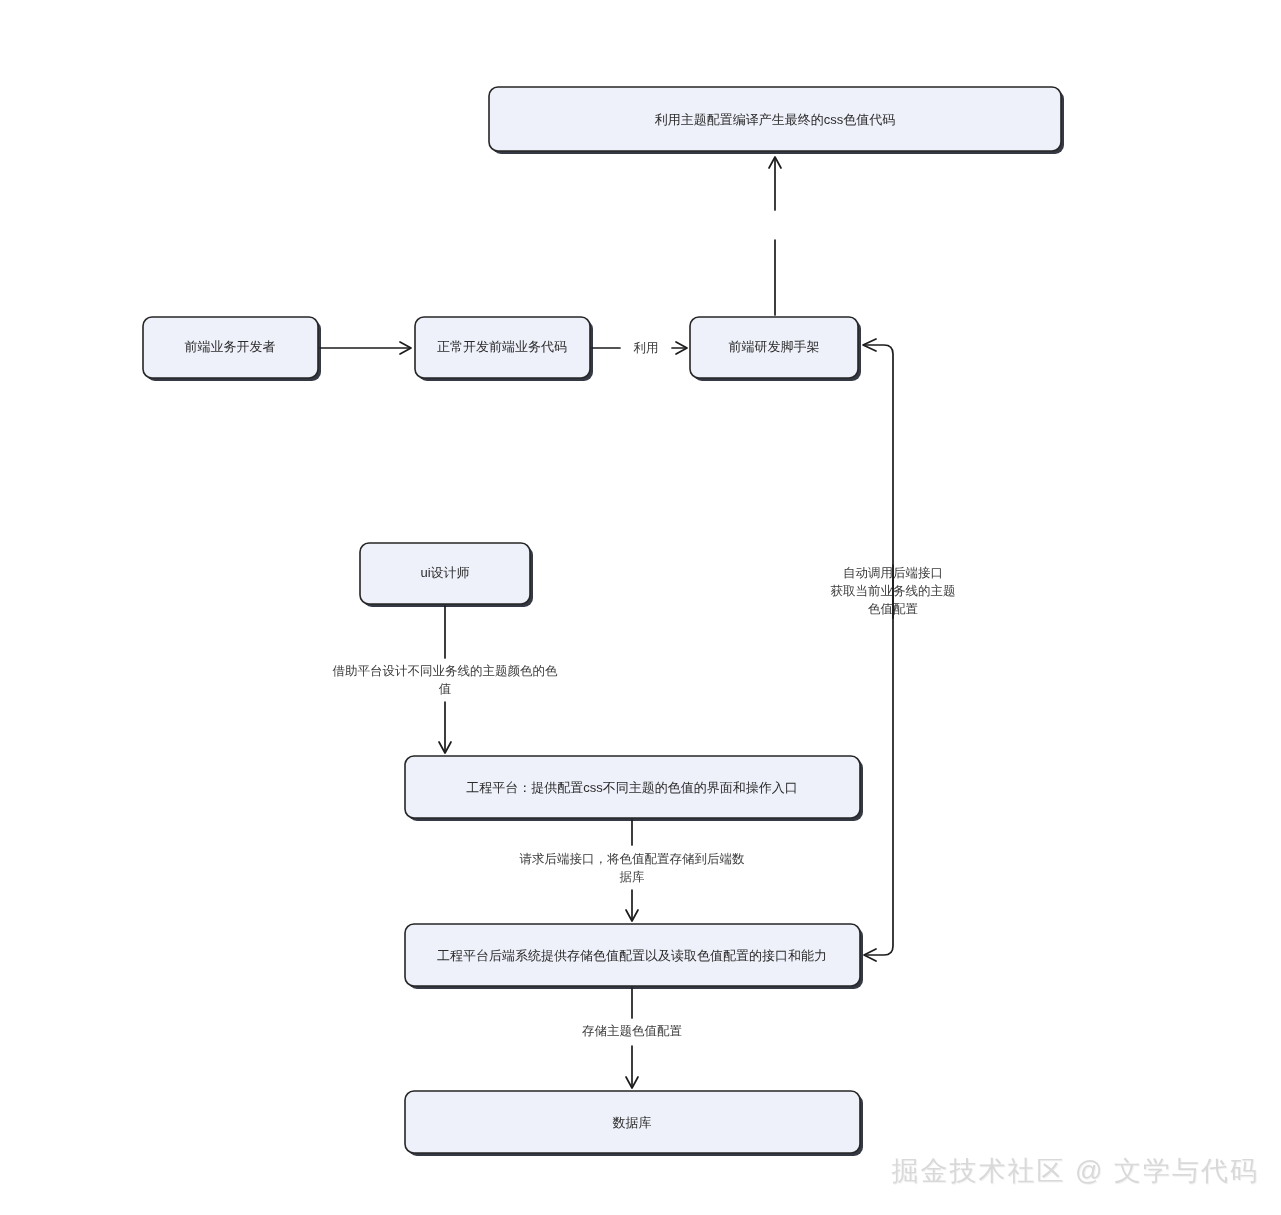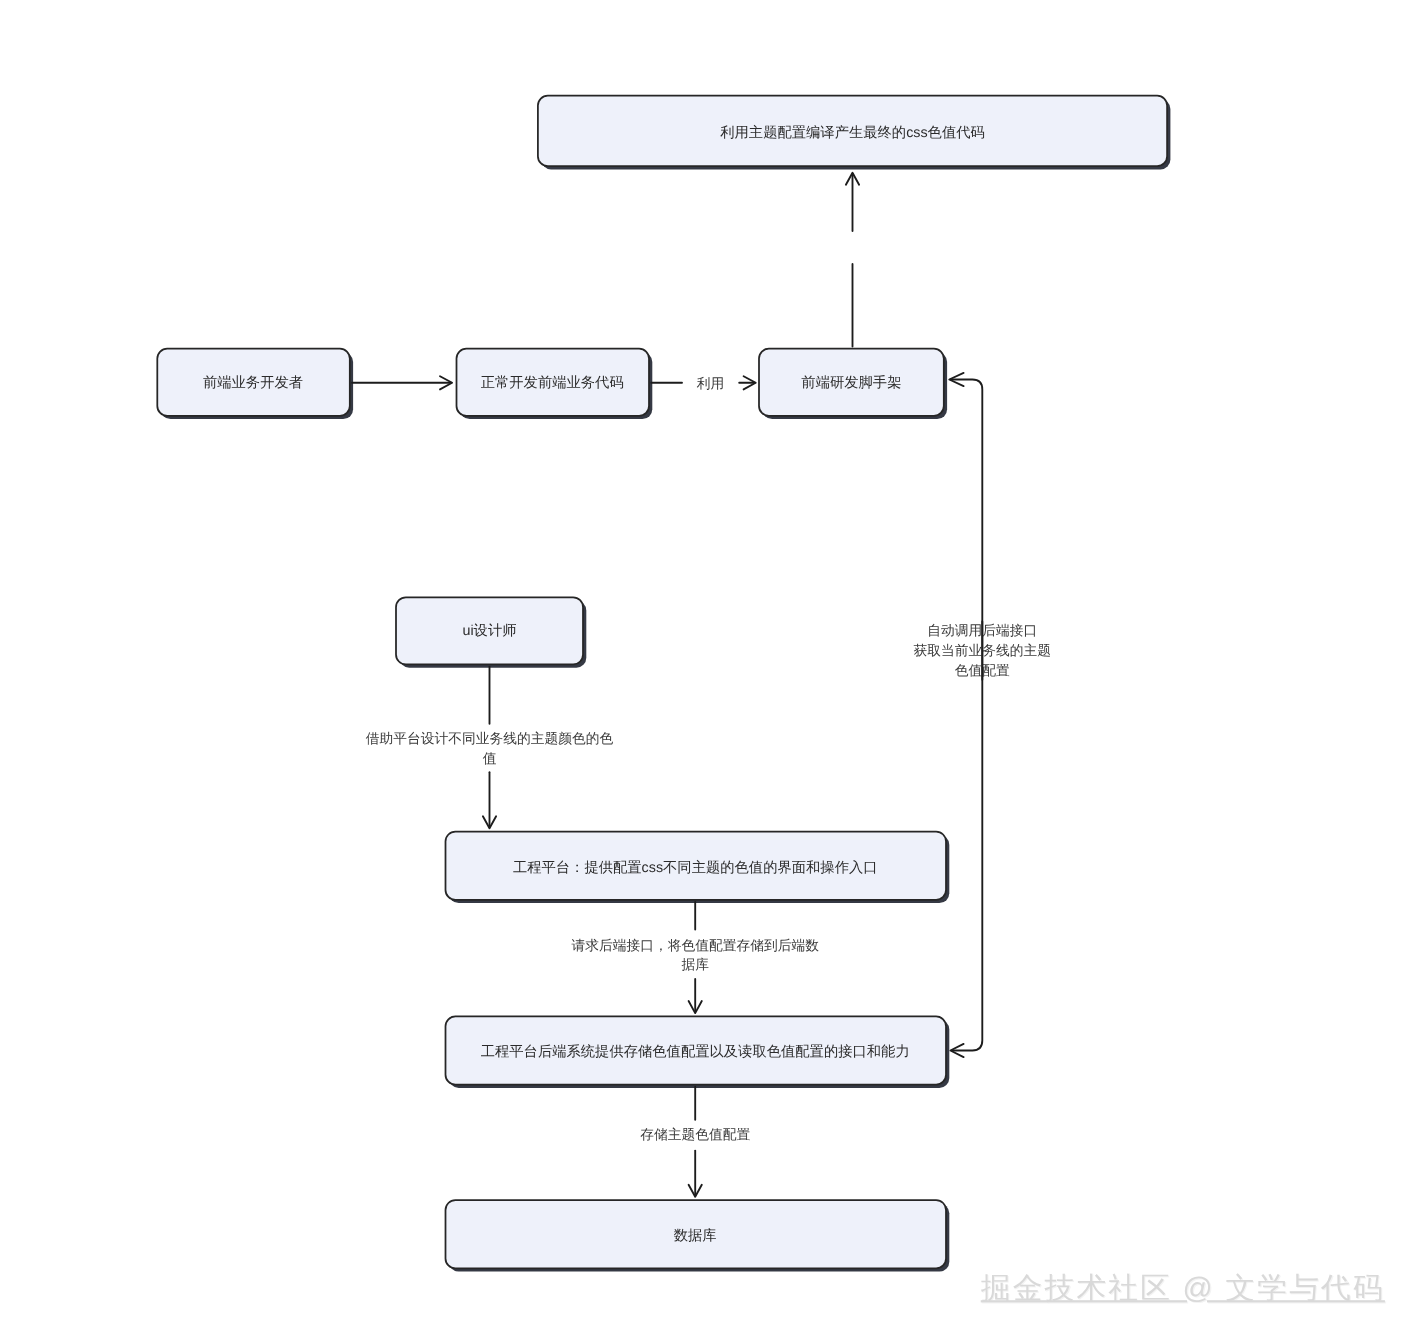--- a/index.html
+++ b/index.html
@@ -69,21 +69,20 @@
     position: absolute;
     right: 18px;
     bottom: 26px;
     font-family: "Liberation Sans", "DejaVu Sans", sans-serif;
     font-size: 27px;
     letter-spacing: 2px;
     color: #d9d9d9;
     text-shadow: 1px 1px 0 #f3f3f3;
     white-space: nowrap;
     user-select: none;
-    text-decoration: underline;
   }
 </style>
 </head>
 <body>
 
 <div id="diagram-root">
 
   <svg id="flow" viewBox="0 0 1281 1215">
 
     <g>

